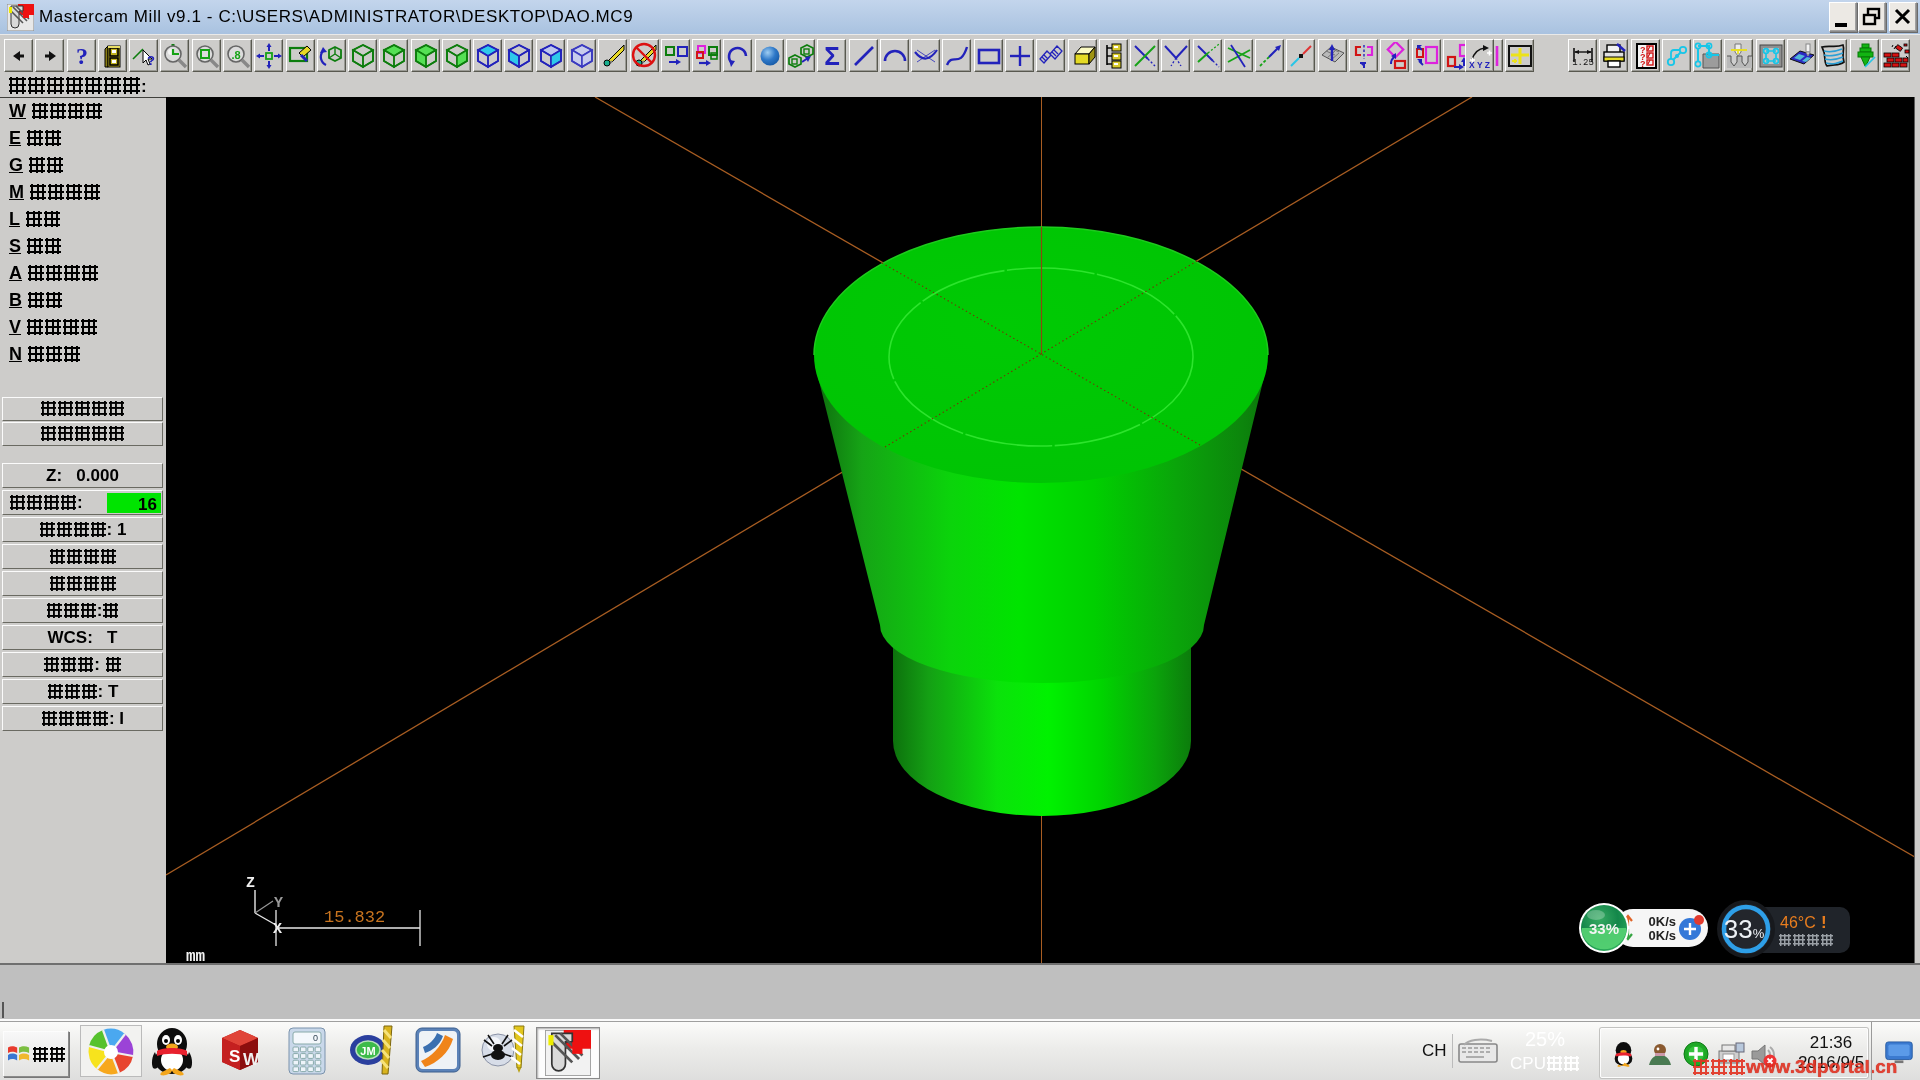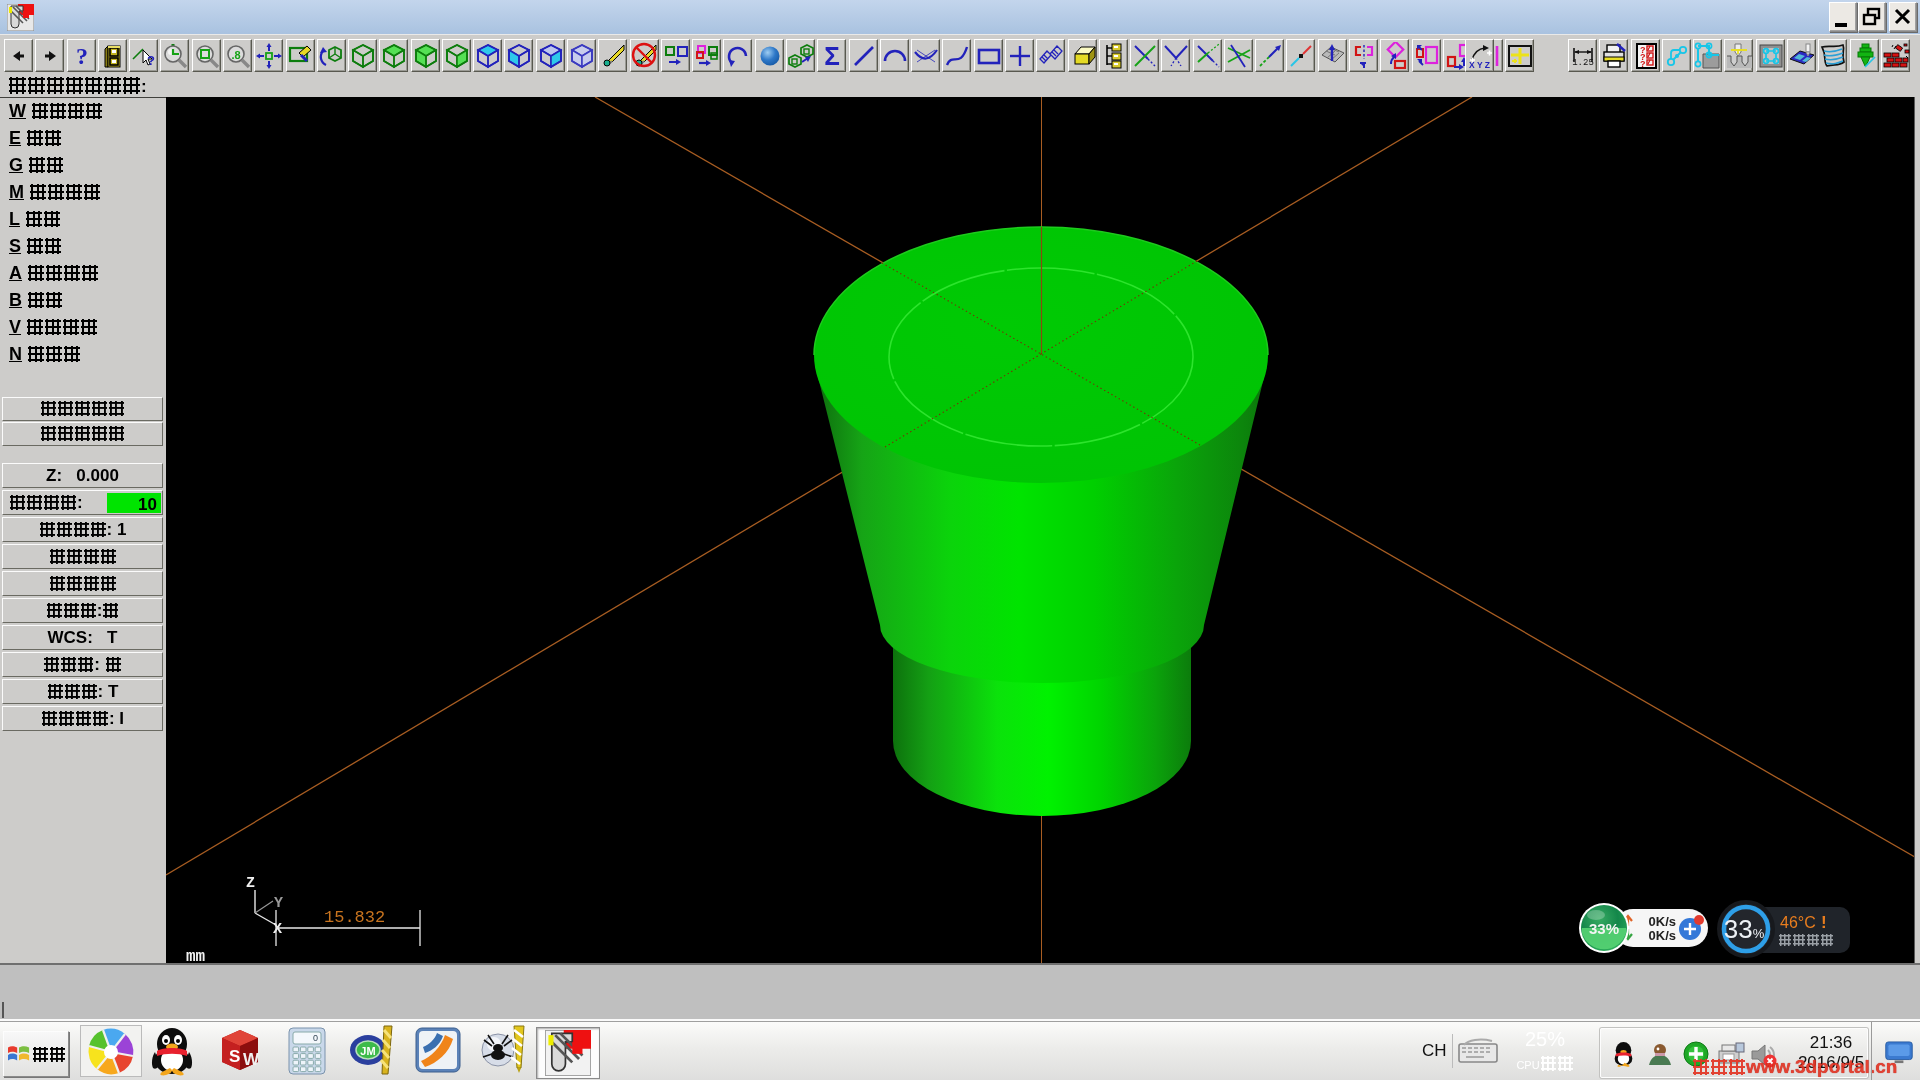--- a/index.html
+++ b/index.html
@@ -49,20 +49,21 @@
 </style></head><body>
 <div id="titlebar" class="abs">
 <svg class="abs" style="left:7px;top:4px" width="27" height="27" viewBox="0 0 27 27">
       <rect x="0" y="0" width="27" height="27" fill="#e8e8e8" stroke="#888"></rect>
       <rect x="11" y="0" width="16" height="11" fill="#e11"></rect>
       <path d="M4,2 h12 v5 h-4 v13 a4,4 0 0 1 -8,0 Z" fill="#d9d9d9" stroke="#333"></path>
       <path d="M6,3 l14,14 M4,7 l12,12 M9,2 l13,13" stroke="#555" stroke-width="1.6"></path>
       <path d="M16,7 h6 v7 h-6" fill="#e11"></path>
       <rect x="2" y="3" width="3" height="6" fill="#ee0"></rect>
     </svg>
+<div id="title-txt" class="abs">Mastercam Mill v9.1 - C:\USERS\ADMINISTRATOR\DESKTOP\DAO.MC9</div>
 <div class="wbtn abs" style="left:1829px"><svg width="26" height="28">
         <rect x="5" y="20" width="12" height="4" fill="#000"></rect>
       </svg></div>
 <div class="wbtn abs" style="left:1858px"><svg width="26" height="28">
         <rect x="9" y="6" width="11" height="9" fill="none" stroke="#000" stroke-width="2.4"></rect>
         <rect x="5" y="12" width="11" height="9" fill="#ece9e4" stroke="#000" stroke-width="2.4"></rect>
       </svg></div>
 <div class="wbtn abs" style="left:1889px"><svg width="26" height="28">
         <path d="M6,7 L19,20 M19,7 L6,20" stroke="#000" stroke-width="3"></path>
       </svg></div>
@@ -587,21 +588,21 @@
 <div class="mi" style="top:138px"><u>S</u>&nbsp;<i class="g s17"></i><i class="g s17"></i></div>
 <div class="mi" style="top:165px"><u>A</u>&nbsp;<i class="g s17"></i><i class="g s17"></i><i class="g s17"></i><i class="g s17"></i></div>
 <div class="mi" style="top:192px"><u>B</u>&nbsp;<i class="g s17"></i><i class="g s17"></i></div>
 <div class="mi" style="top:219px"><u>V</u>&nbsp;<i class="g s17"></i><i class="g s17"></i><i class="g s17"></i><i class="g s17"></i></div>
 <div class="mi" style="top:246px"><u>N</u>&nbsp;<i class="g s17"></i><i class="g s17"></i><i class="g s17"></i></div>
 <div class="pbtn" style="top:299px;height:24px;line-height:22px"><i class="g s16"></i><i class="g s16"></i><i class="g s16"></i><i class="g s16"></i><i class="g s16"></i></div>
 <div class="pbtn" style="top:324px;height:24px;line-height:22px"><i class="g s16"></i><i class="g s16"></i><i class="g s16"></i><i class="g s16"></i><i class="g s16"></i></div>
 <div class="pbtn" style="top:365px;height:25px;line-height:23px">Z:&nbsp;&nbsp;&nbsp;0.000</div>
 <div class="pbtn" style="top:392px;height:25px;line-height:23px">
       <span style="position:absolute;left:6px"><i class="g s16"></i><i class="g s16"></i><i class="g s16"></i><i class="g s16"></i>:</span>
-      <span style="position:absolute;left:104px;top:2px;width:54px;height:20px;background:#00e400;text-align:right;padding-right:4px">10</span>
+      <span style="position:absolute;left:104px;top:2px;width:54px;height:20px;background:#00e400;text-align:right;padding-right:4px">16</span>
     </div>
 <div class="pbtn" style="top:419px;height:25px;line-height:23px"><i class="g s16"></i><i class="g s16"></i><i class="g s16"></i><i class="g s16"></i>:&nbsp;1</div>
 <div class="pbtn" style="top:446px;height:25px;line-height:23px"><i class="g s16"></i><i class="g s16"></i><i class="g s16"></i><i class="g s16"></i></div>
 <div class="pbtn" style="top:473px;height:25px;line-height:23px"><i class="g s16"></i><i class="g s16"></i><i class="g s16"></i><i class="g s16"></i></div>
 <div class="pbtn" style="top:500px;height:25px;line-height:23px"><i class="g s16"></i><i class="g s16"></i><i class="g s16"></i>:<i class="g s16"></i></div>
 <div class="pbtn" style="top:527px;height:25px;line-height:23px">WCS:&nbsp;&nbsp;&nbsp;T</div>
 <div class="pbtn" style="top:554px;height:25px;line-height:23px"><i class="g s16"></i><i class="g s16"></i><i class="g s16"></i>:&nbsp;<i class="g s16"></i></div>
 <div class="pbtn" style="top:581px;height:25px;line-height:23px"><i class="g s16"></i><i class="g s16"></i><i class="g s16"></i>:&nbsp;T</div>
 <div class="pbtn" style="top:608px;height:25px;line-height:23px"><i class="g s16"></i><i class="g s16"></i><i class="g s16"></i><i class="g s16"></i>:&nbsp;I</div>
 </div>
@@ -806,21 +807,21 @@
           <rect x="2" y="3" width="3" height="6" fill="#ee0"></rect>
         </svg></div>
     </div>
 <div class="tsk" style="left:1422px;top:19px;font-size:17px;color:#111">CH</div>
 <div class="tsk" style="left:1452px;top:12px;width:1px;height:34px;background:#bbb"></div>
 <div class="tsk" style="left:1458px;top:16px"><svg width="40" height="26" viewBox="0 0 40 26">
         <rect x="1" y="6" width="38" height="18" rx="2" fill="#e8e8e8" stroke="#888" stroke-width="1.6"></rect>
         <path d="M4,10 h4 M10,10 h4 M16,10 h4 M22,10 h4 M28,10 h4 M4,14 h4 M10,14 h4 M16,14 h4 M22,14 h4 M28,14 h4 M8,19 h18" stroke="#999" stroke-width="1.6"></path>
         <path d="M6,7 C10,2 22,0 34,3" fill="none" stroke="#aaa" stroke-width="2"></path>
       </svg></div>
-<div class="tsk" style="left:1500px;top:6px;width:90px;text-align:center;color:#fff;font-size:20px">25%<br><span style="font-size:11px">CPU<i class="g s16"></i><i class="g s16"></i></span></div>
+<div class="tsk" style="left:1500px;top:6px;width:90px;text-align:center;color:#fff;font-size:20px">25%<br><span style="font-size:17px">CPU<i class="g s16"></i><i class="g s16"></i></span></div>
 <div id="traybox" class="tsk">
 <div class="tsk" style="left:10px;top:12px"><svg width="25" height="26" viewBox="0 0 48 50">
           <ellipse cx="24" cy="18" rx="15" ry="16" fill="#0d0d0d"></ellipse>
           <ellipse cx="24" cy="34" rx="17" ry="14" fill="#0d0d0d"></ellipse>
           <ellipse cx="24" cy="34" rx="11" ry="11" fill="#fff"></ellipse>
           <ellipse cx="24" cy="21" rx="6" ry="3.5" fill="#f3a61c"></ellipse>
           <path d="M9,25 C14,21 34,21 39,25 L39,30 C30,27 18,27 9,30 Z" fill="#e8212e"></path>
           <path d="M14,46 C10,49 14,50 18,49 L24,44 26,42 34,46 C38,49 34,50 30,49 Z" fill="#f3a61c"></path>
         </svg></div>
 <div class="tsk" style="left:46px;top:12px"><svg width="26" height="26" viewBox="0 0 26 26">

